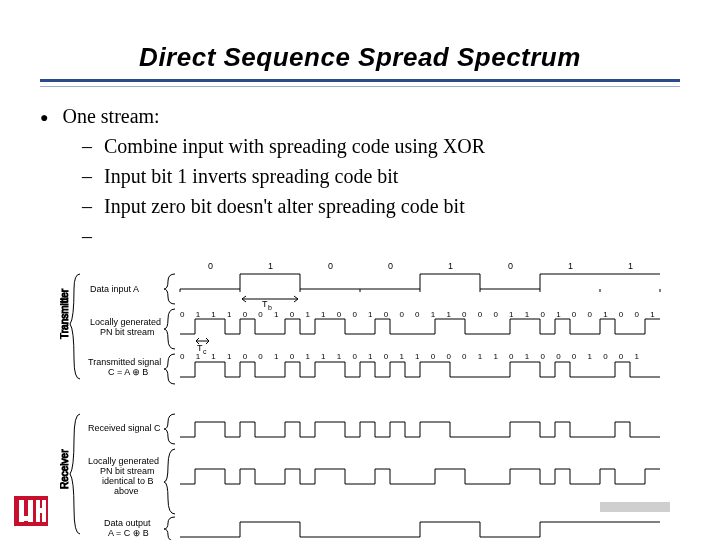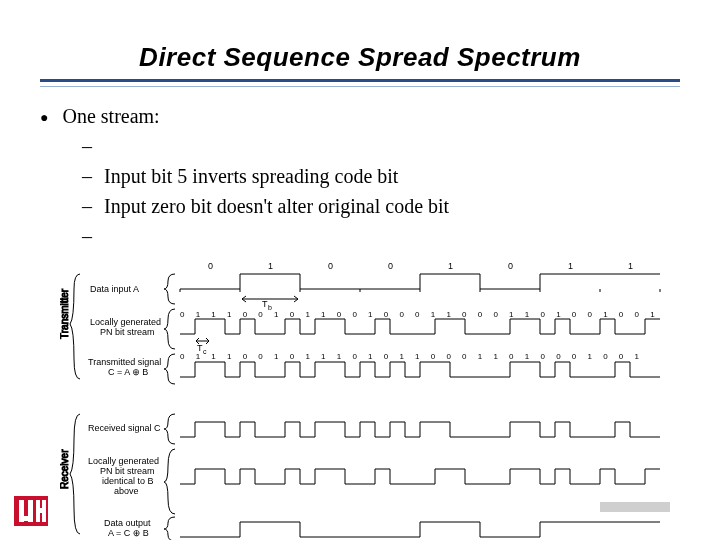--- a/index.html
+++ b/index.html
@@ -85,28 +85,29 @@
   <div class="rule"></div>
 
   <div class="bullets">
     <div class="lvl1">
       <span class="dot">●</span>
       <span>One stream:</span>
     </div>
     <div class="sub">
       <div class="lvl2">
         <span class="dash">–</span>
-      </div>
-      <div class="lvl2">
-        <span class="dash">–</span>
-        <span>Input bit 5 inverts spreading code bit</span>
-      </div>
-      <div class="lvl2">
-        <span class="dash">–</span>
-        <span>Input zero bit doesn't alter original code bit</span>
+        <span>Combine input with spreading code using XOR</span>
+      </div>
+      <div class="lvl2">
+        <span class="dash">–</span>
+        <span>Input bit 1 inverts spreading code bit</span>
+      </div>
+      <div class="lvl2">
+        <span class="dash">–</span>
+        <span>Input zero bit doesn't alter spreading code bit</span>
       </div>
       <div class="lvl2">
         <span class="dash">–</span>
       </div>
     </div>
   </div>
 
   <div class="diagram">
     <svg width="640" height="290" viewBox="0 0 640 290">
       <g font-family="Arial" font-size="9" fill="#000" stroke="#000" stroke-width="1">

